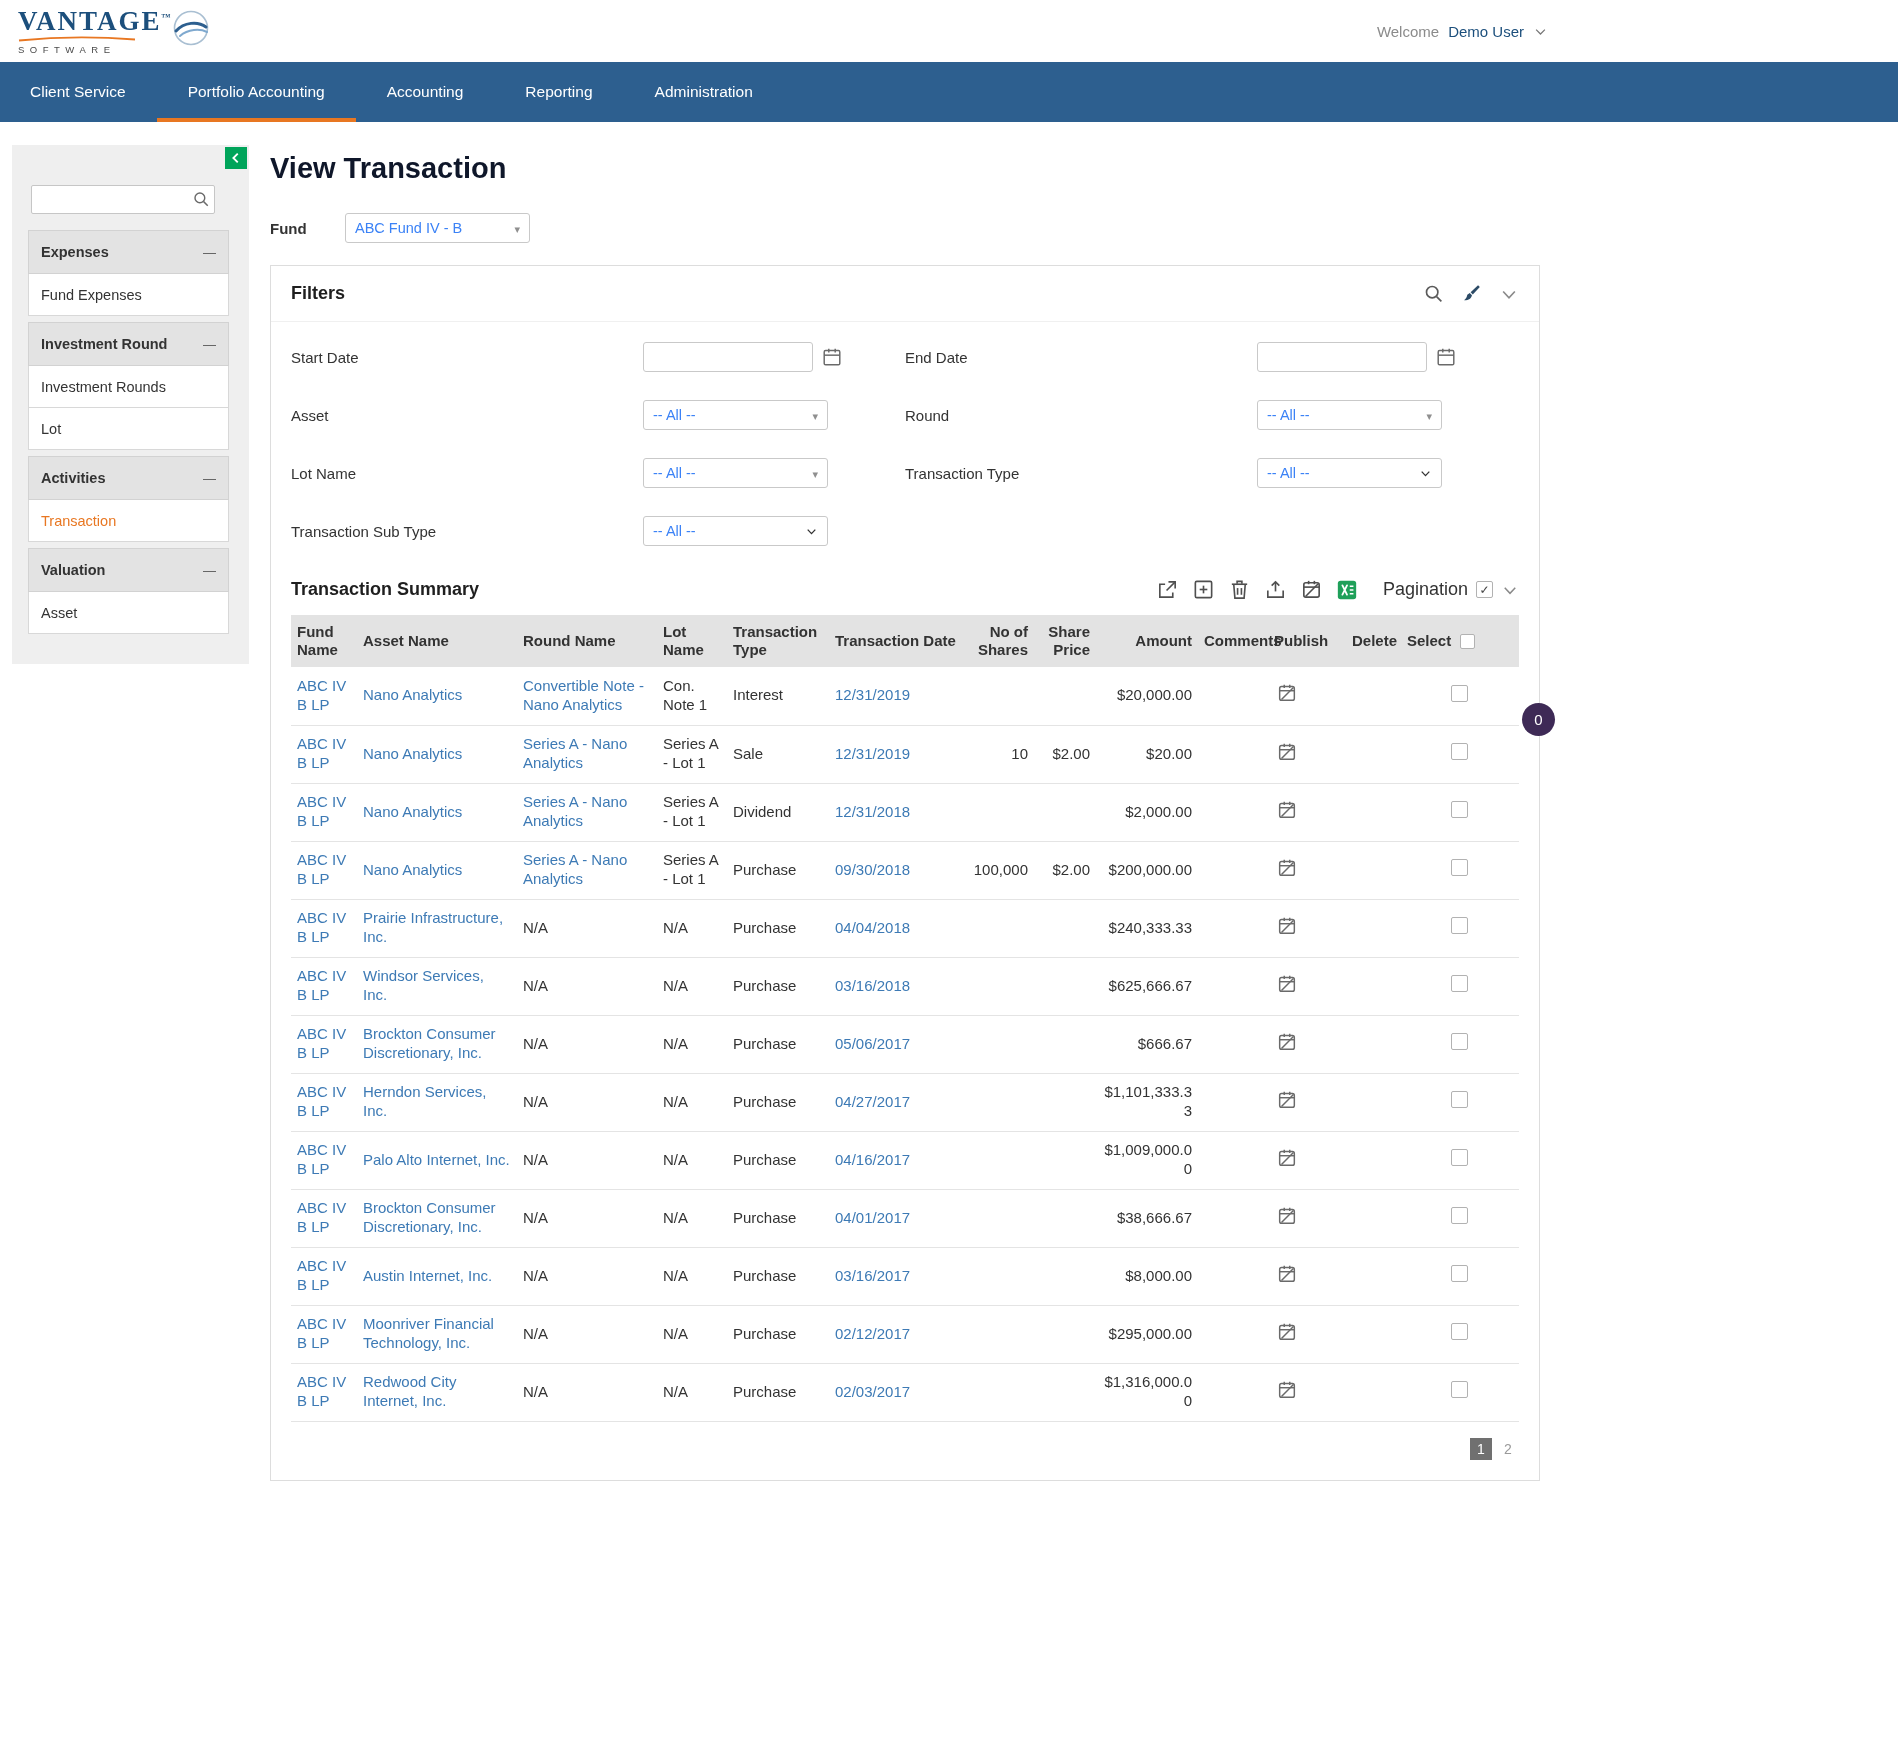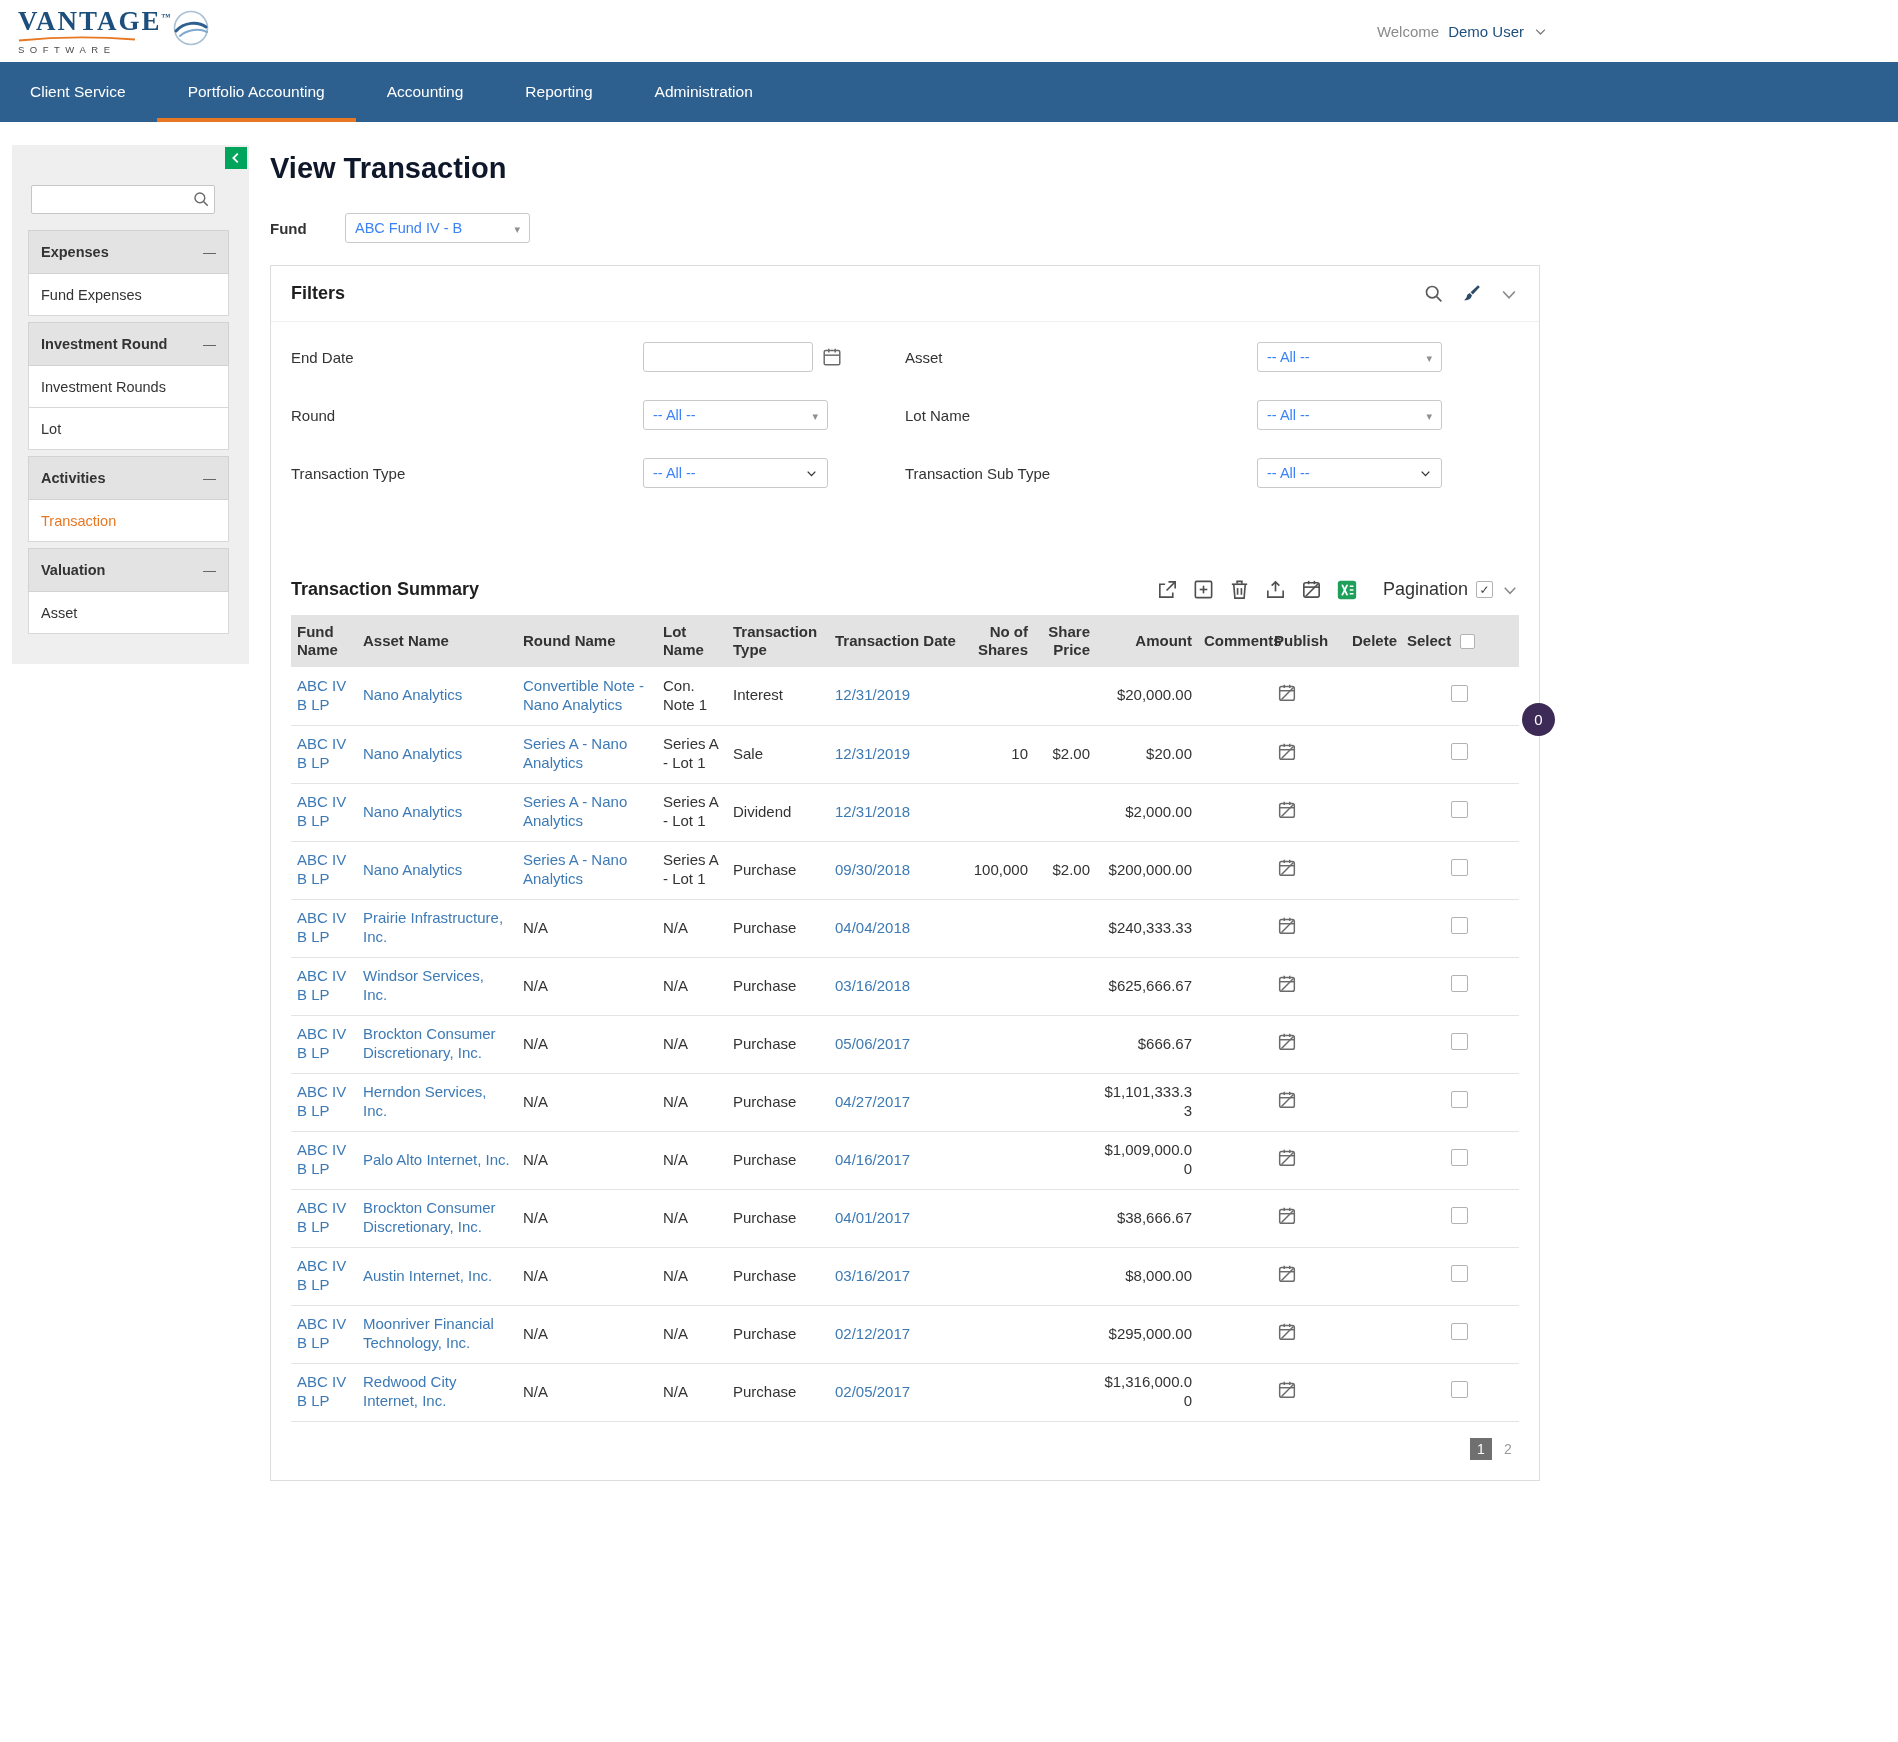--- a/index.html
+++ b/index.html
@@ -237,20 +237,32 @@
           </span>
           <span class="icon-btn">
             <svg width="20" height="20" viewBox="0 0 24 24" fill="none" stroke="#8a8a8a" stroke-width="2">
                 <polyline points="5,9 12,16.5 19,9"></polyline>
               </svg>
           </span>
         </div>
       </div>
 
       <div class="filter-grid">
+        <div class="filter-field">
+          <span class="filter-label">Start Date</span>
+          <input class="date-input" value="" style="">
+          <span class="icon-btn cal-btn">
+            <svg width="22" height="22" viewBox="0 0 24 24" fill="none" stroke="#6a6a6a" stroke-width="1.6">
+                <rect x="3.5" y="5" width="17" height="15.5" rx="1.5"></rect>
+                <line x1="3.5" y1="10" x2="20.5" y2="10"></line>
+                <line x1="8.5" y1="3" x2="8.5" y2="7"></line>
+                <line x1="15.5" y1="3" x2="15.5" y2="7"></line>
+              </svg>
+          </span>
+        </div>
         <div class="filter-field">
           <span class="filter-label">End Date</span>
           <input class="date-input" value="" style="">
           <span class="icon-btn cal-btn">
             <svg width="22" height="22" viewBox="0 0 24 24" fill="none" stroke="#6a6a6a" stroke-width="1.6">
                 <rect x="3.5" y="5" width="17" height="15.5" rx="1.5"></rect>
                 <line x1="3.5" y1="10" x2="20.5" y2="10"></line>
                 <line x1="8.5" y1="3" x2="8.5" y2="7"></line>
                 <line x1="15.5" y1="3" x2="15.5" y2="7"></line>
               </svg>
@@ -704,21 +716,21 @@
     </td>
     <td></td>
     <td class="c-select"><span class="cbx"></span></td>
   </tr>
             <tr>
     <td><span class="link">ABC IV B LP</span></td>
     <td><span class="link">Redwood City Internet, Inc.</span></td>
     <td><span>N/A</span></td>
     <td>N/A</td>
     <td>Purchase</td>
-    <td><span class="link">02/05/2017</span></td>
+    <td><span class="link">02/03/2017</span></td>
     <td class="num"></td>
     <td class="num"></td>
     <td class="num">$1,316,000.00</td>
     <td></td>
     <td class="c-publish">
       <span class="icon-btn">
         <svg width="22" height="22" viewBox="0 0 24 24" fill="none" stroke="#6a6a6a" stroke-width="1.6">
                     <rect x="4" y="5" width="16" height="15" rx="2"></rect>
                     <line x1="4" y1="9.5" x2="20" y2="9.5"></line>
                     <line x1="9" y1="3" x2="9" y2="6.5"></line>

